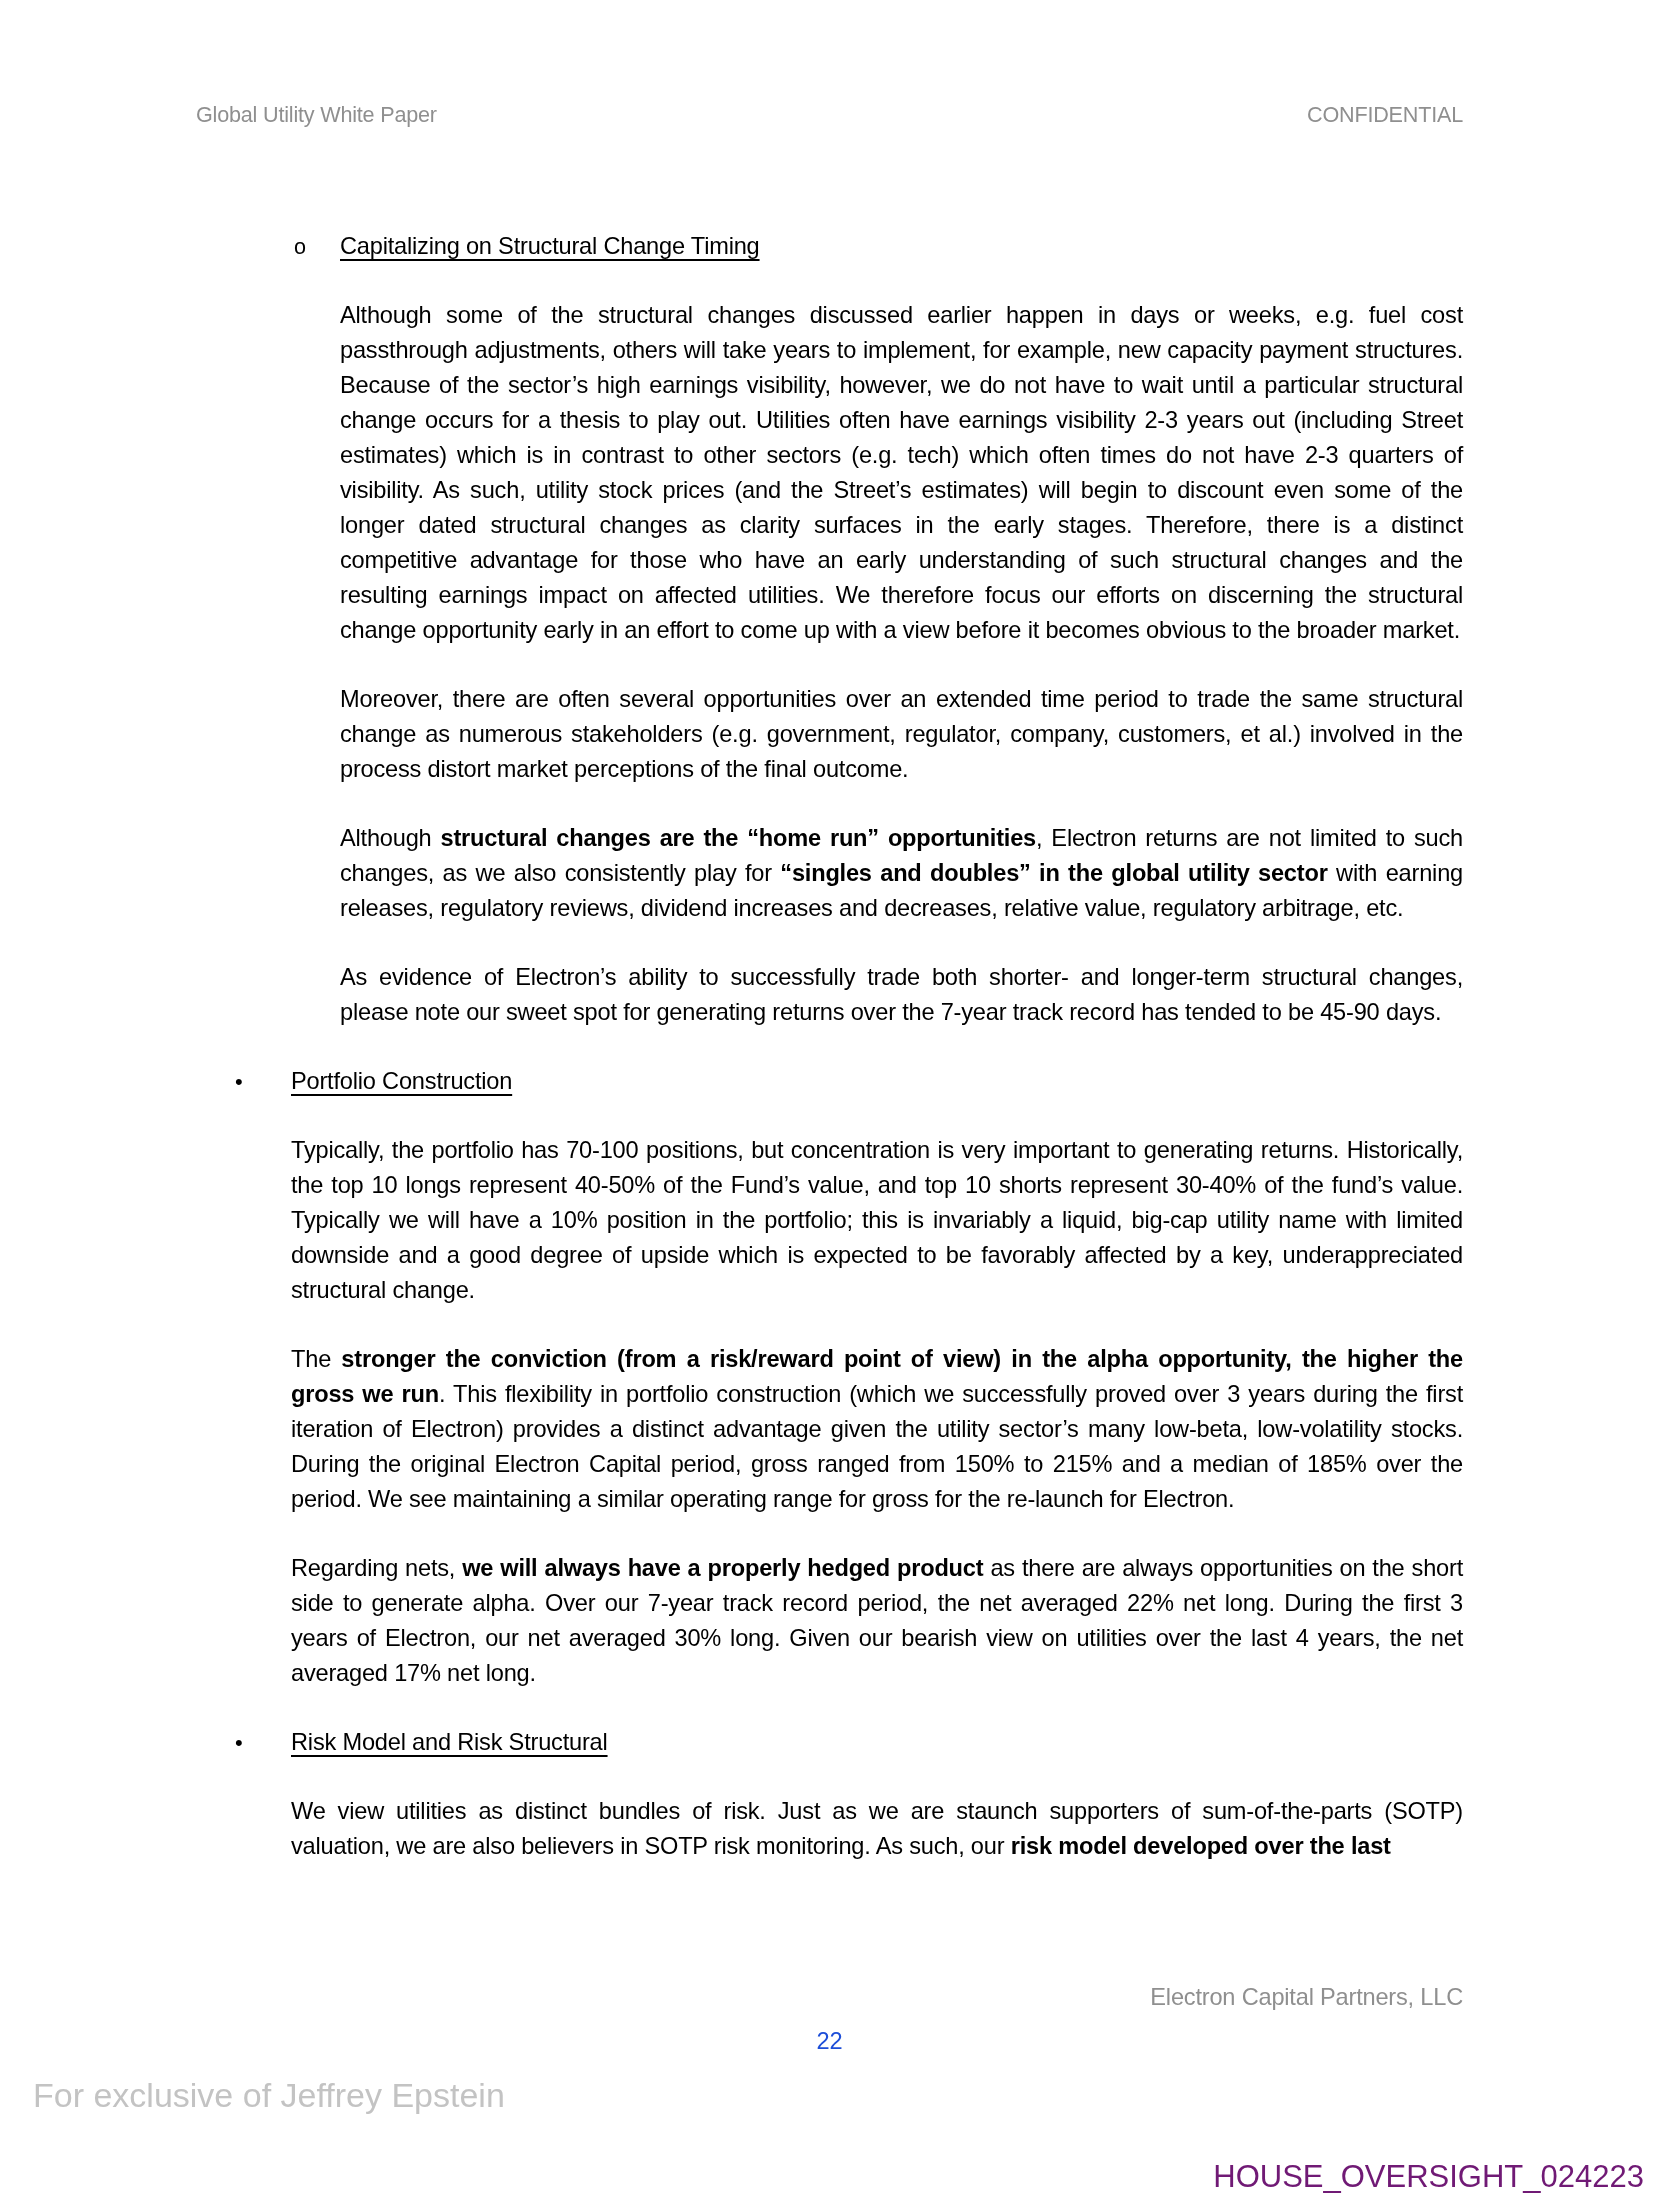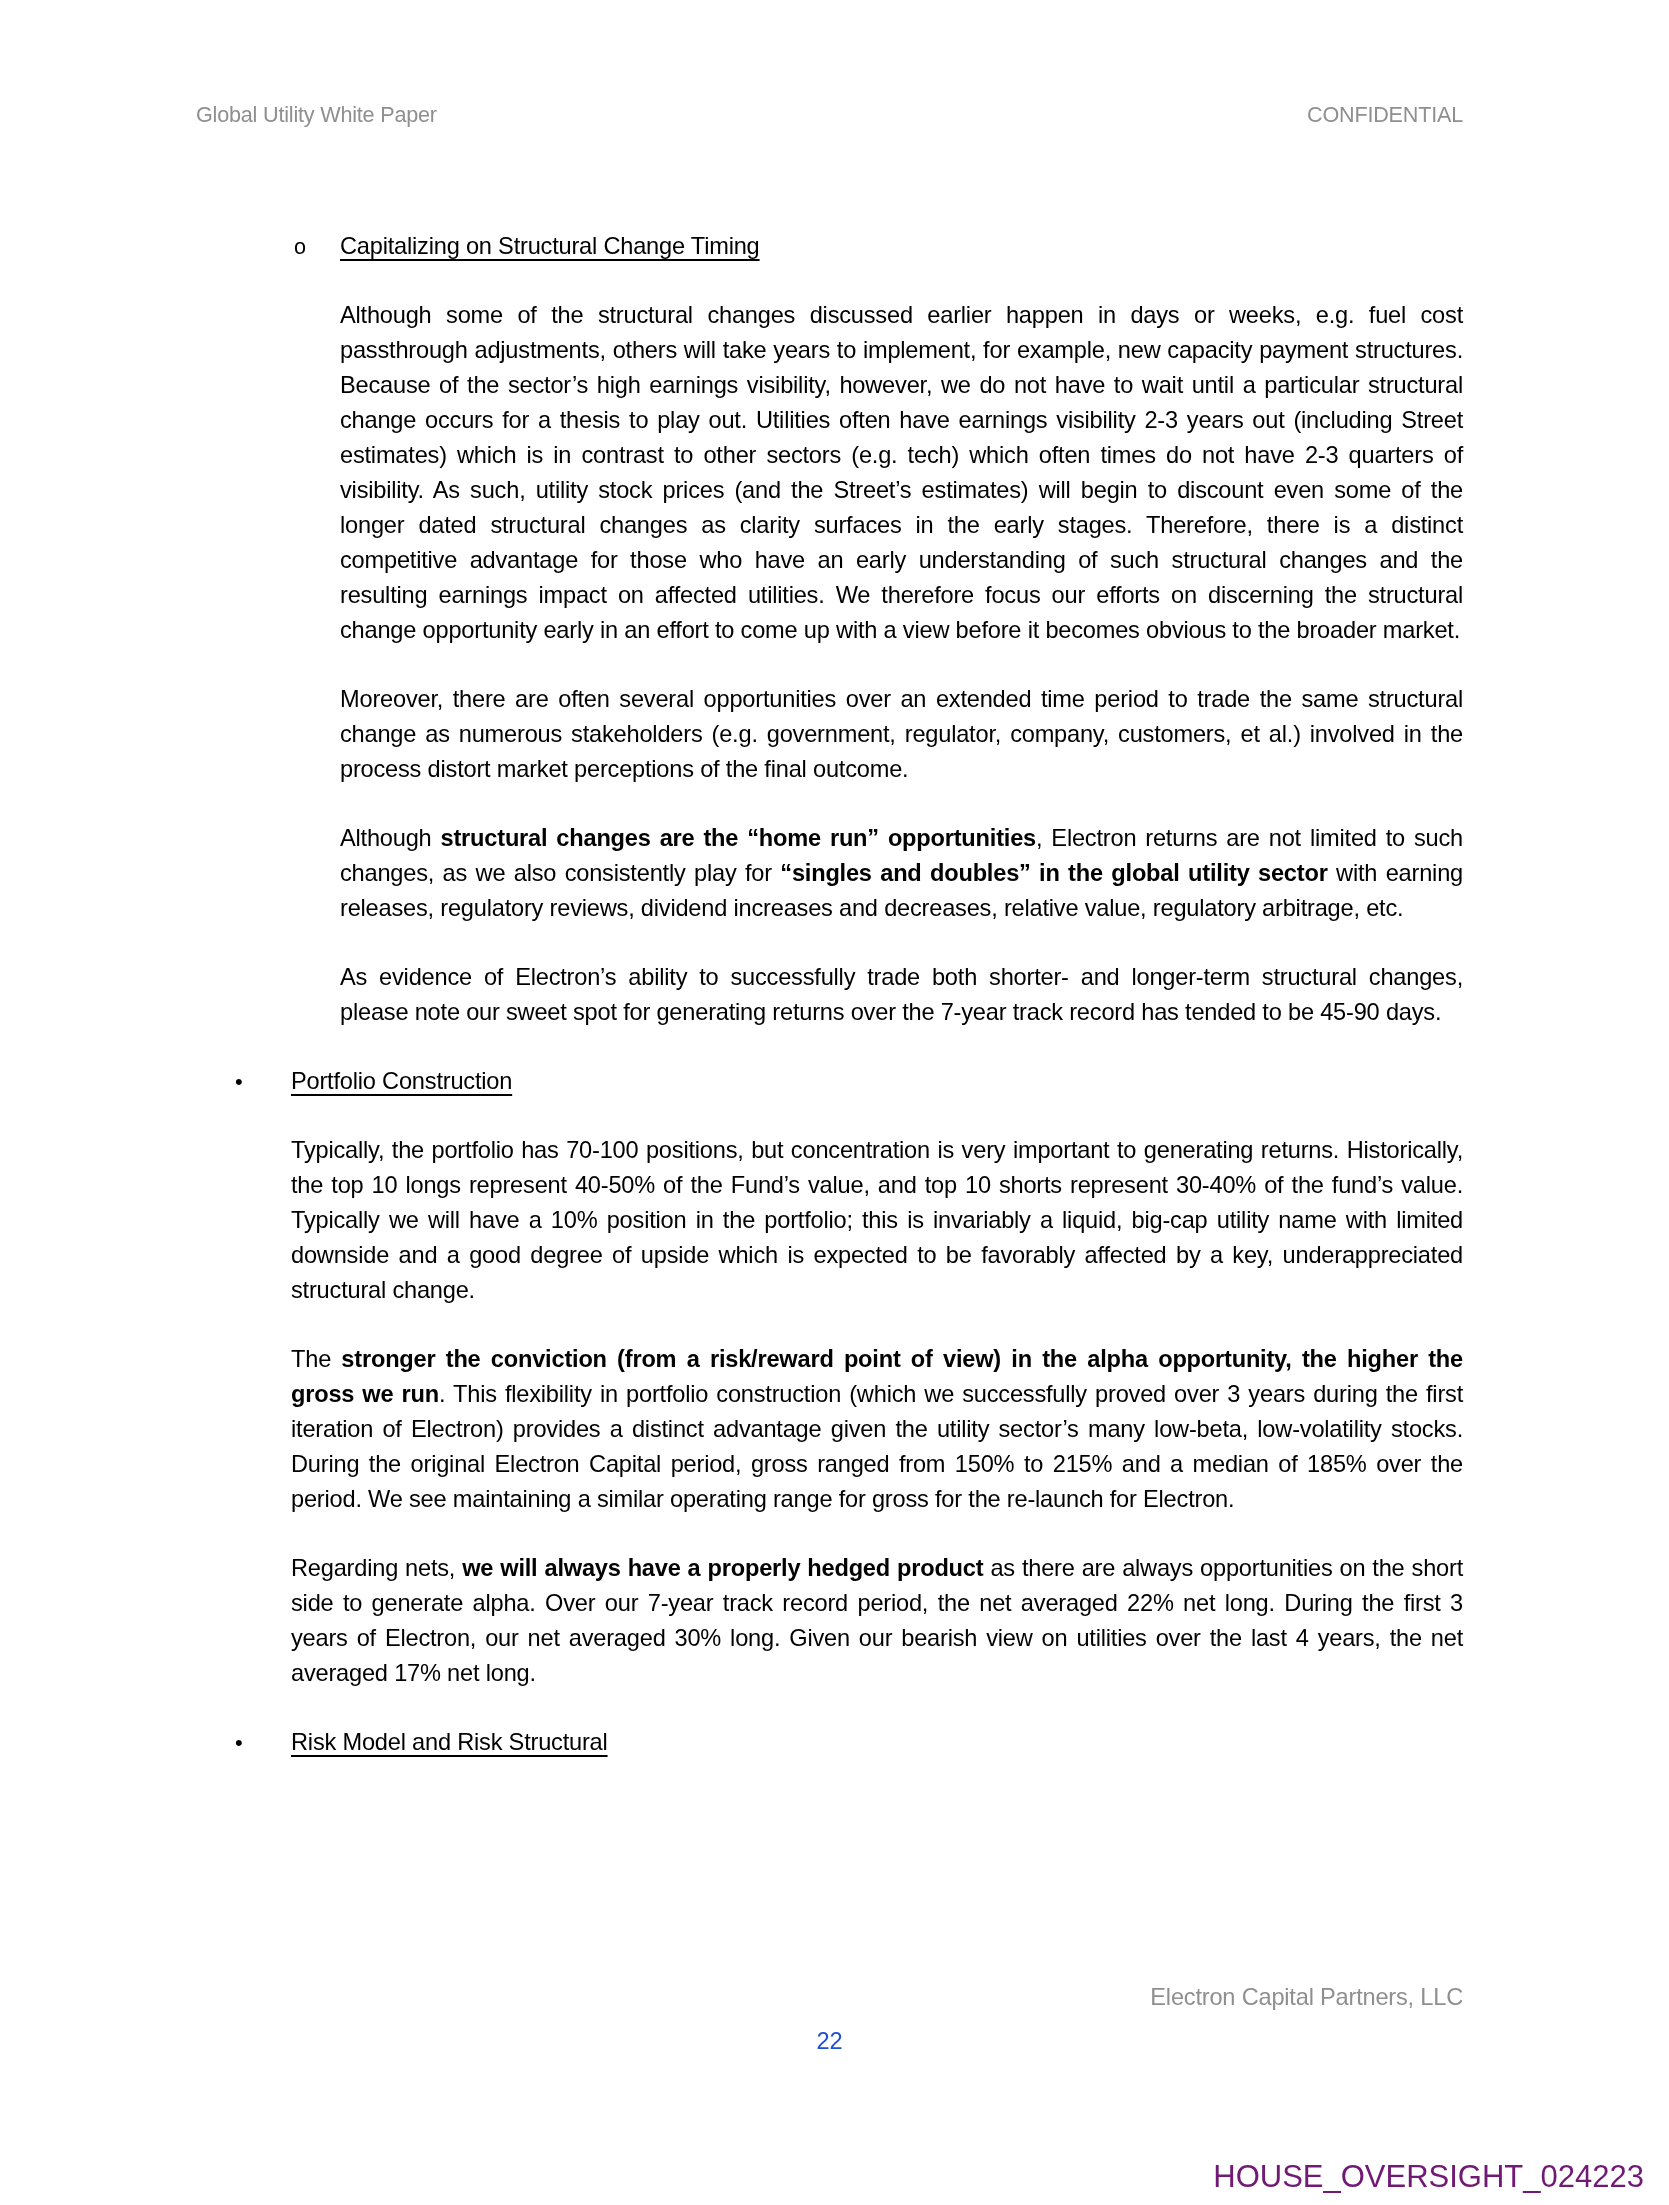--- a/index.html
+++ b/index.html
@@ -86,22 +86,24 @@
       <p class="para"><span>Typically, the portfolio has 70-100 positions, but concentration is very important to generating returns.  Historically, the top 10 longs represent 40-50% of the Fund’s value, and top 10 shorts represent 30-40% of the fund’s value.  Typically we will have a 10% position in the portfolio; this is invariably a liquid, big-cap utility name with limited downside and a good degree of upside which is expected to be favorably affected by a key, underappreciated structural change.</span></p>
       <p class="para"><span>The </span><b>stronger the conviction (from a risk/reward point of view) in the alpha opportunity, the higher the gross we run</b><span>.  This flexibility in portfolio construction (which we successfully proved over 3 years during the first iteration of Electron) provides a distinct advantage given the utility sector’s many low-beta, low-volatility stocks. During the original Electron Capital period, gross ranged from 150% to 215% and a median of 185% over the period.  We see maintaining a similar operating range for gross for the re-launch for Electron.</span></p>
       <p class="para"><span>Regarding nets, </span><b>we will always have a properly hedged product</b><span> as there are always opportunities on the short side to generate alpha.  Over our 7-year track record period, the net averaged 22% net long.  During the first 3 years of Electron, our net averaged 30% long. Given our bearish view on utilities over the last 4 years, the net averaged 17% net long.</span></p>
     </div>
 
     <div class="sec section-b">
       <div class="sec-head">
         <span class="marker">•</span>
         <span class="sec-title">Risk Model and Risk Structural</span>
       </div>
+      <p class="para"><span>We view utilities as distinct bundles of risk.  Just as we are staunch supporters of sum-of-the-parts (SOTP) valuation, we are also believers in SOTP risk monitoring.  As such, our </span><b>risk model developed over the last</b></p>
     </div>
 
   </div>
 
   <div class="footer-page">22</div>
   <div class="footer-company">Electron Capital Partners, LLC</div>
+  <div class="watermark">For exclusive of Jeffrey Epstein</div>
   <div class="stamp">HOUSE_OVERSIGHT_024223</div>
 
 </div>
 
 
 </body></html>

